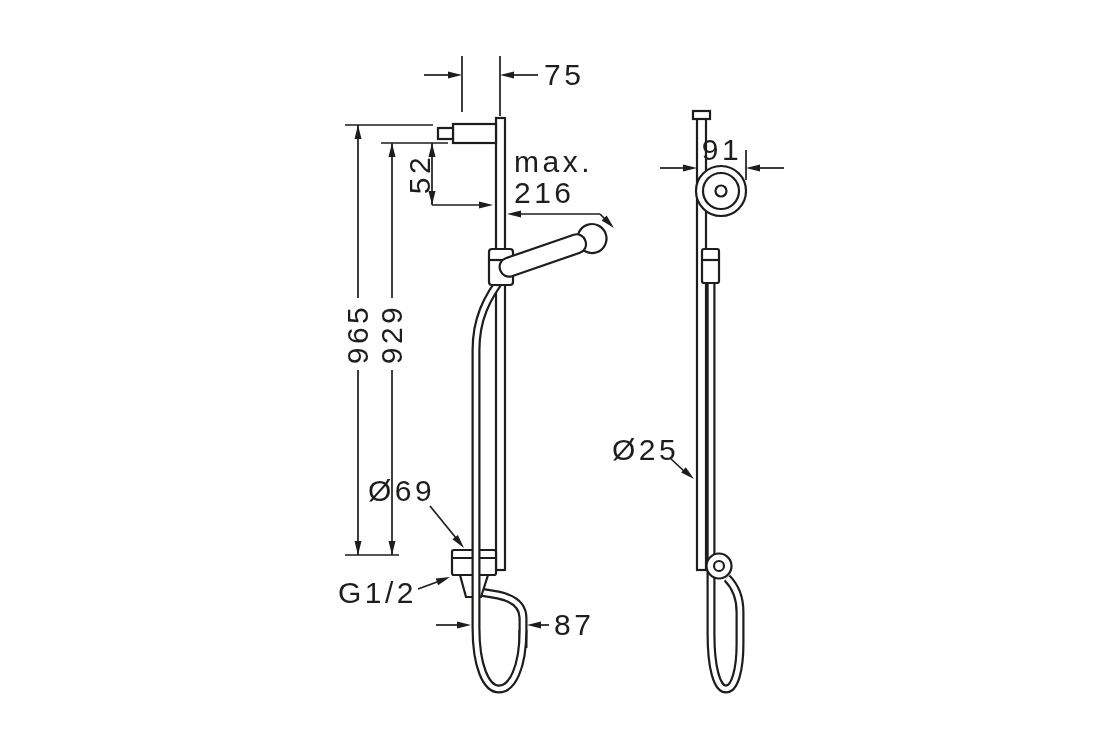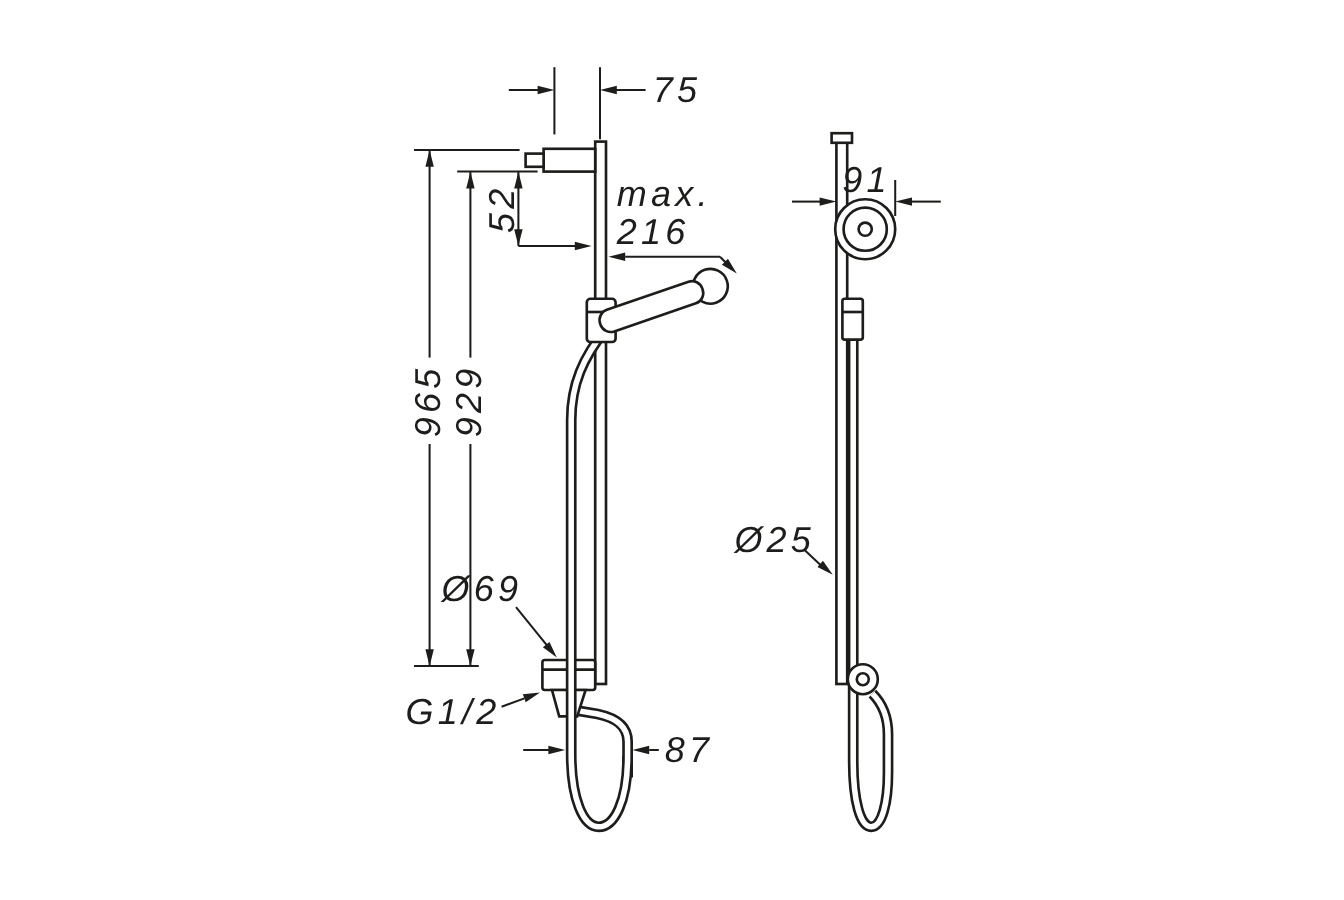--- a/index.html
+++ b/index.html
@@ -6,21 +6,20 @@
     margin: 0;
     padding: 0;
     background: #ffffff;
   }
   .canvas {
     position: relative;
     width: 1120px;
     height: 750px;
     background: #ffffff;
     overflow: hidden;
-    font-style: italic;
   }
   .dim-text {
     font-family: "Liberation Sans", sans-serif;
     font-size: 30px;
     letter-spacing: 3.5px;
     fill: #1d1d1b;
   }
   .solid {
     fill: #ffffff;
     stroke: #1d1d1b;

